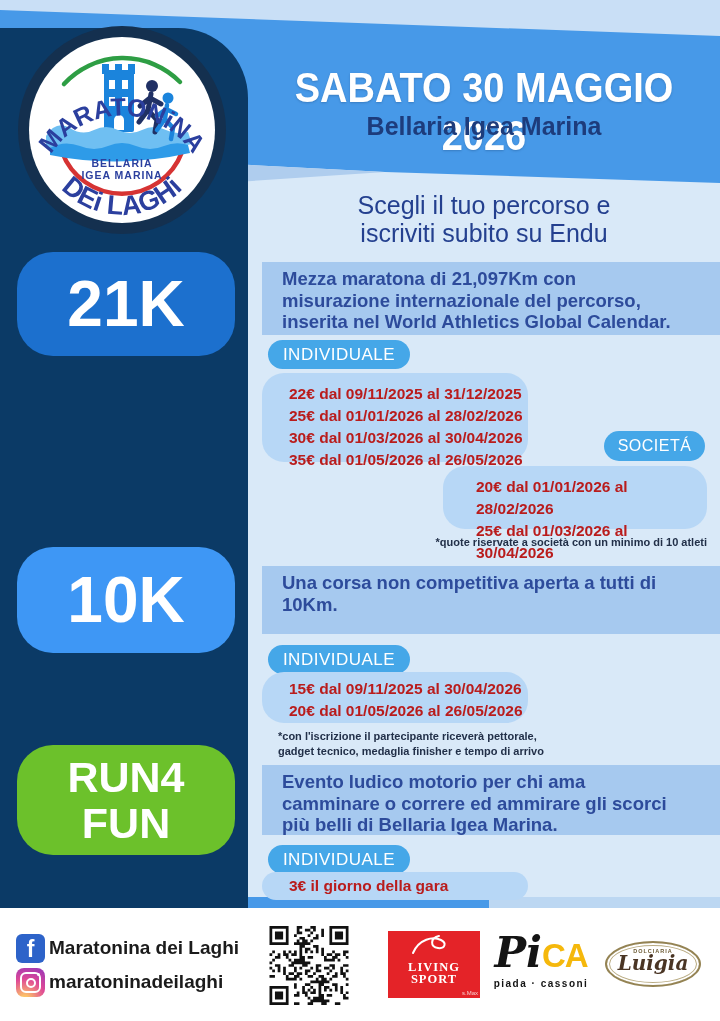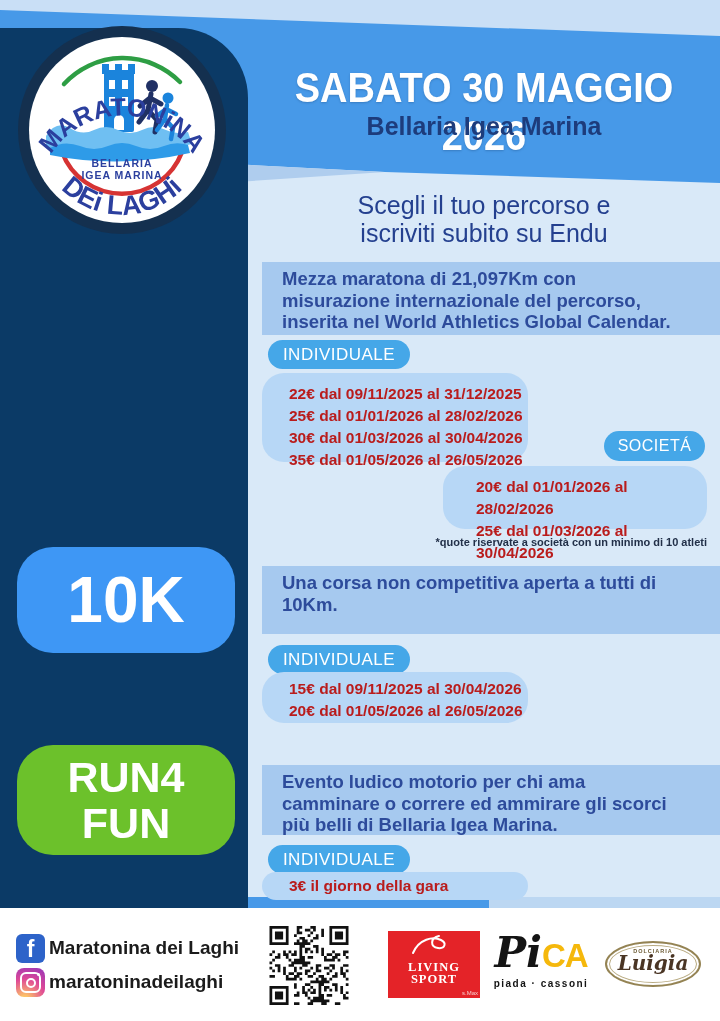--- a/index.html
+++ b/index.html
@@ -148,20 +148,21 @@
     <text font-size="25" font-weight="bold" fill="#2B3F9E">
       <textPath href="#arcTop" startOffset="50%" text-anchor="middle">MARATONiNA</textPath>
     </text>
     <text font-size="27" font-weight="bold" fill="#2B3F9E">
       <textPath href="#arcBot" startOffset="50%" text-anchor="middle">DEi LAGHi</textPath>
     </text>
     <text x="106" y="143" text-anchor="middle" font-size="10.5" font-weight="bold" fill="#2B3F9E" letter-spacing="1">BELLARIA</text>
     <text x="106" y="155" text-anchor="middle" font-size="10.5" font-weight="bold" fill="#2B3F9E" letter-spacing="1">IGEA MARINA</text>
   </svg>
 
+  <div class="abs badge badge-21k">21K</div>
   <div class="abs badge badge-10k">10K</div>
   <div class="abs badge badge-r4f">
     <div>RUN4</div>
     <div>FUN</div>
   </div>
 
   <div class="abs h-date">SABATO 30 MAGGIO 2026</div>
   <div class="abs h-loc">Bellaria Igea Marina</div>
   <div class="abs h-cta preline">Scegli il tuo percorso e
 iscriviti subito su Endu</div>
@@ -184,20 +185,22 @@
     </div>
   <div class="abs note note-soc">*quote riservate a società con un minimo di 10 atleti</div>
 
   <div class="abs band band-10k preline">Una corsa non competitiva aperta a tutti di
 10Km.</div>
   <div class="abs pill pill-ind pill-10k">INDIVIDUALE</div>
   <div class="abs pricebox box-10k">
       <div>15€ dal 09/11/2025 al 30/04/2026</div>
       <div>20€ dal 01/05/2026 al 26/05/2026</div>
     </div>
+  <div class="abs note note-10k preline">*con l'iscrizione il partecipante riceverà pettorale,
+gadget tecnico, medaglia finisher e tempo di arrivo</div>
 
   <div class="abs band band-r4f preline">Evento ludico motorio per chi ama
 camminare o correre ed ammirare gli scorci
 più belli di Bellaria Igea Marina.</div>
   <div class="abs pill pill-ind pill-r4f">INDIVIDUALE</div>
   <div class="abs pricebox box-r4f">
       <div>3€ il giorno della gara</div>
     </div>
 
   <div class="abs fb-icon">f</div>

